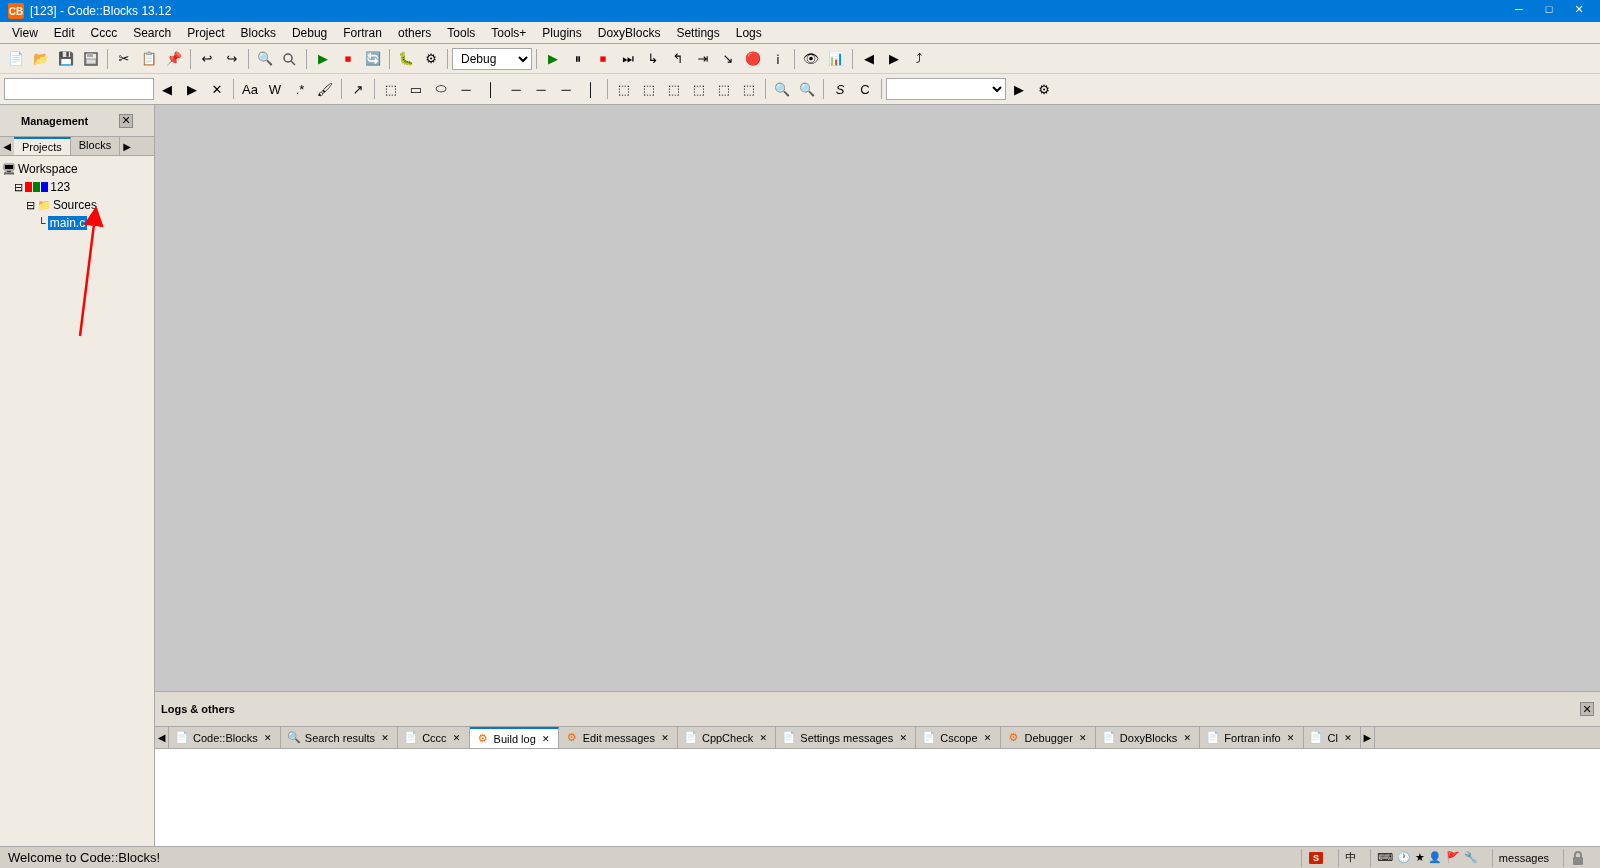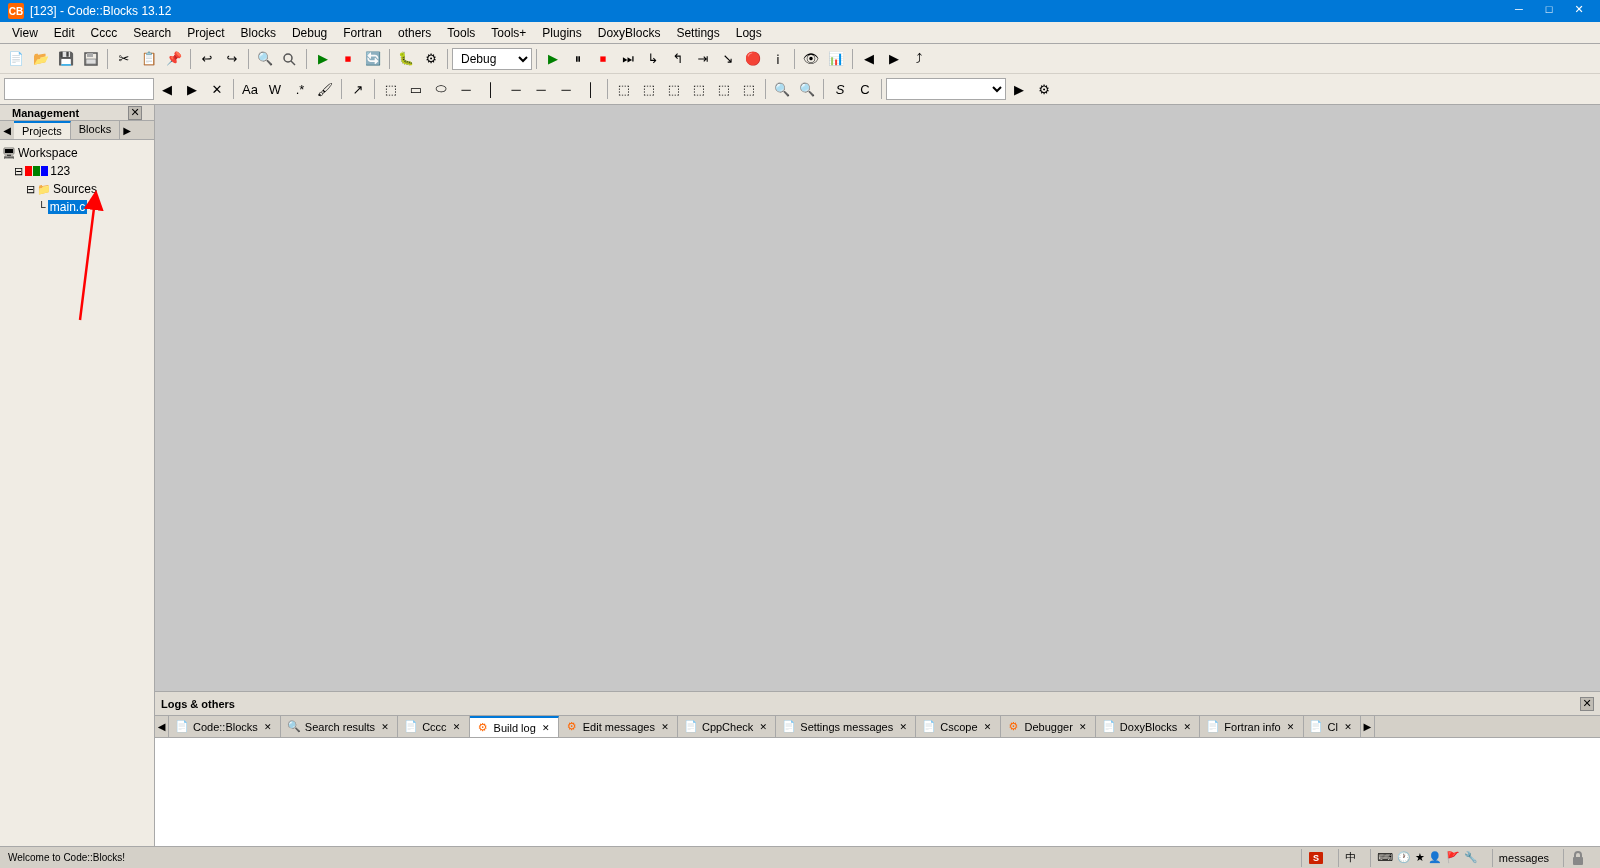--- a/index.html
+++ b/index.html
@@ -140,25 +140,25 @@
     .left-panel {
       width: 155px;
       background: #f0ece4;
       border-right: 1px solid #a8a8a8;
       display: flex;
       flex-direction: column;
       flex-shrink: 0;
     }
     .panel-header {
       background: #e0dcd4;
-      height: 16px;
+      height: 32px;
       display: flex;
       align-items: center;
       justify-content: space-between;
-      padding: 0 12px;
+      padding: 0 21px;
       border-bottom: 1px solid #a8a8a8;
     }
     .panel-title { font-size: 11px; font-weight: bold; }
     .panel-close {
       width: 14px;
       height: 14px;
       cursor: pointer;
       display: flex;
       align-items: center;
       justify-content: center;
@@ -227,21 +227,21 @@
     .bottom-panel {
       height: 155px;
       background: white;
       border-top: 1px solid #a8a8a8;
       display: flex;
       flex-direction: column;
       flex-shrink: 0;
     }
     .bottom-panel-header {
       background: #e0dcd4;
-      height: 24px;
+      height: 35px;
       display: flex;
       align-items: center;
       justify-content: space-between;
       padding: 0 6px;
       border-bottom: 1px solid #a8a8a8;
     }
     .bottom-panel-title { font-size: 11px; font-weight: bold; }
     .bottom-close {
       width: 14px; height: 14px;
       cursor: pointer;
@@ -310,21 +310,21 @@
     .status-bar {
       height: 22px;
       background: #d4d0c8;
       border-top: 1px solid #a8a8a8;
       display: flex;
       align-items: center;
       padding: 0 8px;
       justify-content: space-between;
       flex-shrink: 0;
     }
-    .status-left { font-size: 10px; }
+    .status-left { font-size: 13px; }
     .status-right {
       display: flex;
       align-items: center;
       gap: 8px;
       font-size: 11px;
     }
     .status-item {
       padding: 0 6px;
       height: 18px;
       display: flex;

